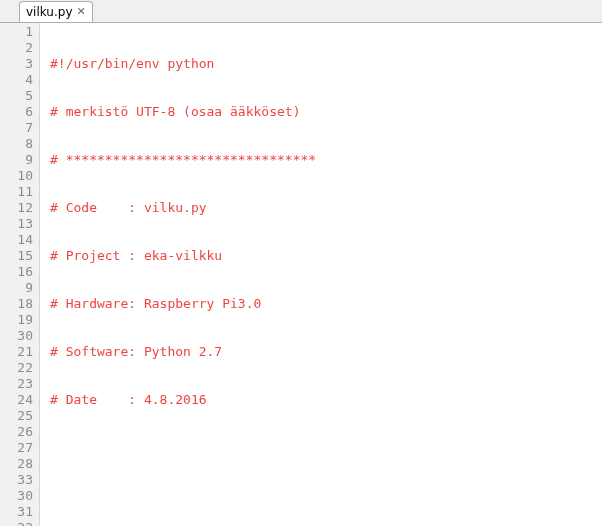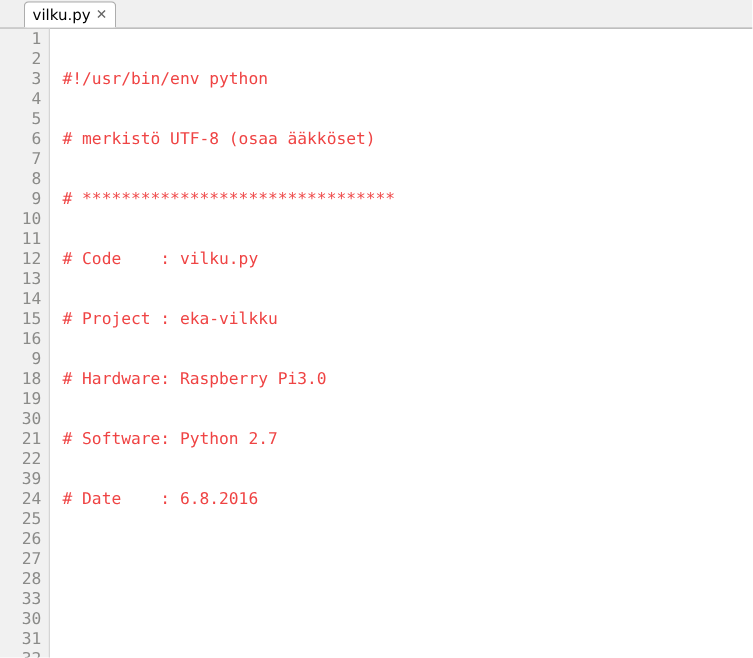--- a/index.html
+++ b/index.html
@@ -42,40 +42,40 @@
         <div>13</div>
         <div>14</div>
         <div>15</div>
         <div>16</div>
         <div>9</div>
         <div>18</div>
         <div>19</div>
         <div>30</div>
         <div>21</div>
         <div>22</div>
-        <div>39</div>
+        <div>23</div>
         <div>24</div>
         <div>25</div>
         <div>26</div>
         <div>27</div>
         <div>28</div>
         <div>33</div>
         <div>30</div>
         <div>31</div>
         <div>32</div>
       </div>
   <div class="code">
     <div class="ln"><span class="c">#!/usr/bin/env python</span></div>
     <div class="ln"><span class="c"># merkistö UTF-8 (osaa ääkköset)</span></div>
     <div class="ln"><span class="c"># ********************************</span></div>
     <div class="ln"><span class="c"># Code    : vilku.py</span></div>
     <div class="ln"><span class="c"># Project : eka-vilkku</span></div>
     <div class="ln"><span class="c"># Hardware: Raspberry Pi3.0</span></div>
     <div class="ln"><span class="c"># Software: Python 2.7</span></div>
-    <div class="ln"><span class="c"># Date    : 6.8.2016</span></div>
+    <div class="ln"><span class="c"># Date    : 4.8.2016</span></div>
     
     
     
     
     
     
     
     
     
     

